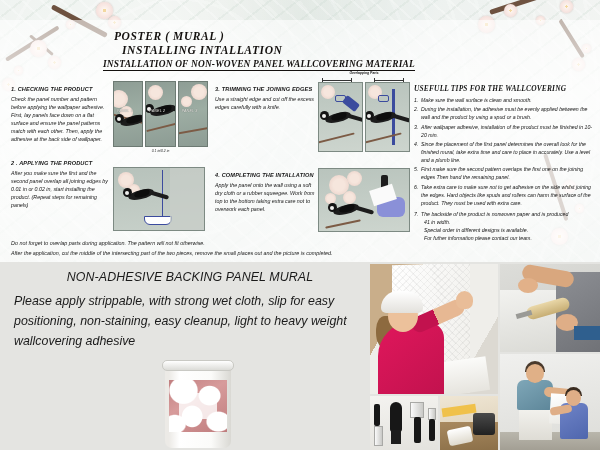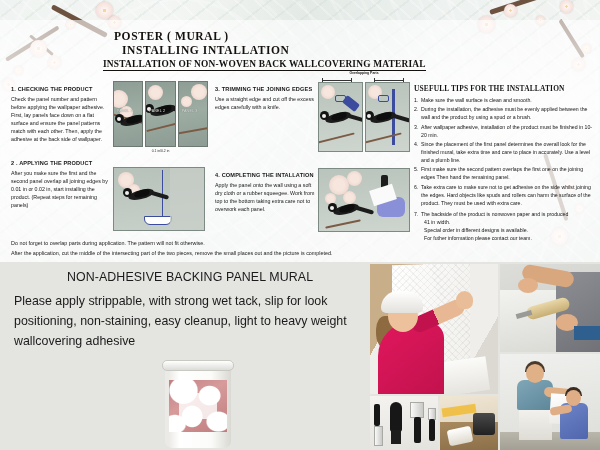--- a/index.html
+++ b/index.html
@@ -3,21 +3,21 @@
 <meta charset="utf-8">
 <style>
   * { box-sizing: border-box; margin:0; padding:0; }
   html,body { width:600px; height:450px; }
   body {
     font-family: "Liberation Sans", sans-serif;
     background:#e9e9e7;
     overflow:hidden;
     position:relative;
   }
-  #page { position:relative; width:600px; height:450px; overflow:hidden; }
+  #page { position:relative; width:600px; height:450px; overflow:hidden;font-style:italic; }
 
   
   #sheet {
     position:absolute; left:0; top:0; width:600px; height:262px;
     overflow:hidden;
     background:
       radial-gradient(circle at 12% 18%, rgba(255,255,255,.55) 0 18%, rgba(0,0,0,0) 42%),
       radial-gradient(circle at 88% 12%, rgba(255,255,255,.45) 0 16%, rgba(0,0,0,0) 40%),
       linear-gradient(135deg,#dde6e0 0%, #e7ece7 25%, #dfe7e3 50%, #e9ece8 75%, #dbe4df 100%);
   }
@@ -324,21 +324,21 @@
       <div class="twig" style="left:40px; top:2px; width:70px; height:4px; transform:rotate(72deg);"></div>
       <div class="blossom" style="left:58px; top:30px;"></div>
       <div class="blossom sm" style="left:70px; top:54px;"></div>
       <div class="blossom lg" style="left:46px; top:78px;"></div>
     </div>
 
     <div class="wash"></div>
 
     <div class="hdr-title" id="t-poster">POSTER ( MURAL )</div>
     <div class="hdr-title" id="t-install">INSTALLING INTALLATION</div>
-    <div class="hdr-title" id="t-material">INSTALLATION OF NON-WOVEN BACK WALLCOVERING MATERIAL</div>
+    <div class="hdr-title" id="t-material">INSTALLATION OF NON-WOVEN PANEL WALLCOVERING MATERIAL</div>
 
     <div class="step" id="step1">
       <h4>1. CHECKING THE PRODUCT</h4>
       <p>Check the panel number and pattern before applying the wallpaper adhesive. First, lay panels face down on a flat surface and ensure the panel patterns match with each other. Then, apply the adhesive at the back side of wallpaper.</p>
     </div>
 
     <div class="step" id="step2">
       <h4>2 . APPLYING THE PRODUCT</h4>
       <p>After you make sure the first and the second panel overlap all joining edges by 0.01 in or 0.02 in, start installing the product. (Repeat steps for remaining panels)</p>
     </div>
@@ -453,21 +453,21 @@
         <div class="wing"></div>
           <div class="tail"></div>
       </div>
       <div class="branchline" style="left:6px; top:54px; width:36px; transform:rotate(-12deg);"></div>
       <div style="position:absolute; left:58px; top:28px; width:28px; height:20px; border-radius:6px; background:#8a90d8;"></div>
       <div style="position:absolute; left:62px; top:6px; width:7px; height:26px; background:#1c1c1c; border-radius:2px;"></div>
       <div style="position:absolute; left:52px; top:18px; width:24px; height:16px; background:#fafafa; transform:rotate(-18deg);"></div>
     </div>
 
     <div id="tips">
-      <h4>USEFULL TIPS FOR THE INSTALLATION</h4>
+      <h4>USEFULL TIPS FOR THE WALLCOVERING</h4>
       <ol>
         <li><span class="num">1.</span><span>Make sure the wall surface is clean and smooth.</span></li>
         <li><span class="num">2.</span><span>During the installation, the adhesive must be evenly applied between the wall and the product by using a spud or a brush.</span></li>
         <li><span class="num">3.</span><span>After wallpaper adhesive, installation of the product must be finished in 10-20 min.</span></li>
         <li><span class="num">4.</span><span>Since the placement of the first panel determines the overall look for the finished mural, take extra time and care to place in accurately. Use a level and a plumb line.</span></li>
         <li><span class="num">5.</span><span>First make sure the second pattern overlaps the first one on the joining edges Then hand the remaining panel.</span></li>
         <li><span class="num">6.</span><span>Take extra care to make sure not to get adhesive on the side whilst joining the edges. Hard objects like spuds and rollers can harm the surface of the product. They must be used with extra care.</span></li>
         <li style="margin-top:3px;"><span class="num">7.</span><span>The backside of the product is nonwoven paper and is produced</span><span class="sub" style="white-space:pre-line;">41 in width.
 Special order in different designs is available.
 For futher information please contact our team.</span></li>
@@ -477,21 +477,21 @@
     <div id="notes">
       <p>Do not forget to overlap parts during application. The pattern will not fit otherwise.</p>
       <p>After the application, cut the middle of the intersecting part of the two pieces, remove the small places out and the picture is completed.</p>
     </div>
   </div>
 
   <div id="bottom">
 
     <div id="desc">
       <div class="dtitle">NON-ADHESIVE BACKING PANEL MURAL</div>
-      <div class="dbody">Please apply strippable, with strong wet tack, slip for look positioning, non-staining, easy cleanup, light to heavy weight wallcovering adhesive</div>
+      <div class="dbody">Please apply strippable, with strong wet cloth, slip for easy positioning, non-staining, easy cleanup, light to heavy weight wallcovering adhesive</div>
     </div>
 
     <div id="bucket">
       <div class="body"></div>
       <div class="label">
         <div class="marble"></div>
         <div class="white-band"></div>
       </div>
       <div class="rim"></div>
     </div>

